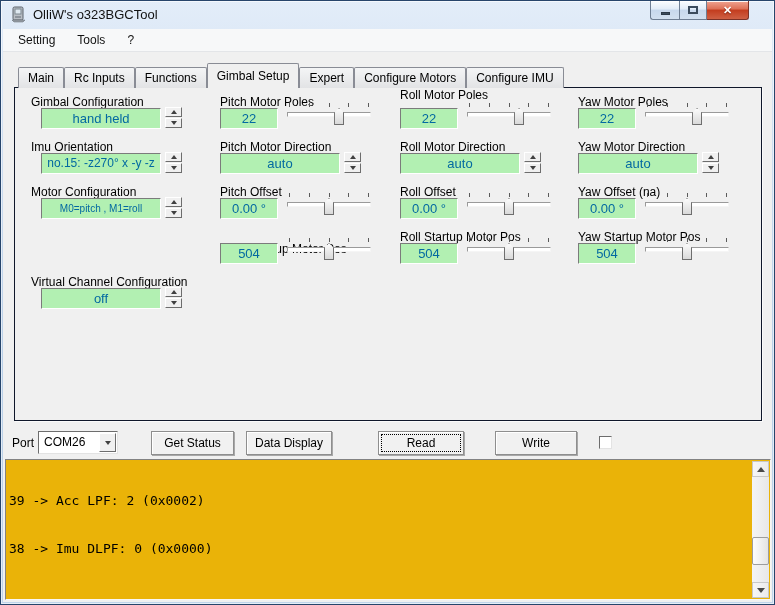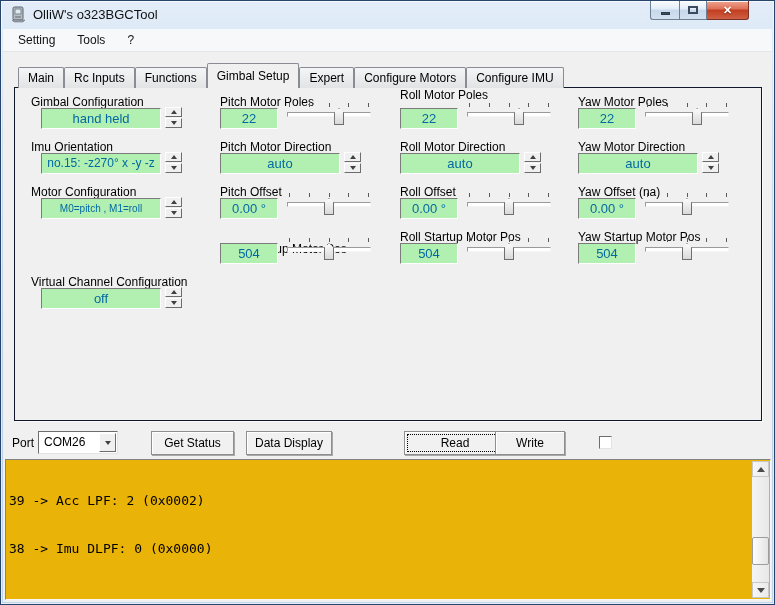--- a/index.html
+++ b/index.html
@@ -385,22 +385,22 @@
 
     <span class="lbl" style="left:9px; top:384px;">Port</span>
     <div class="combo" style="left:35px; top:379px; width:80px;">
       <span>COM26</span>
       <div class="drop">
           <i class="tri-down"></i>
         </div>
     </div>
     <div class="btn" style="left:243px; top:379px; width:86px;">Data Display</div>
     <div class="btn" style="left:148px; top:379px; width:83px;">Get Status</div>
-    <div class="btn default" style="left:375px; top:379px; width:102px;margin-left:26px;">Read</div>
-    <div class="btn" style="left:492px; top:379px; width:70px;">Write</div>
+    <div class="btn default" style="left:375px; top:379px; width:86px;">Read</div>
+    <div class="btn" style="left:492px; top:379px; width:82px;">Write</div>
     <div class="checkbox" style="left:596px; top:384px;"></div>
 
     <div class="console">
       <div class="console-text">
         <div>39 -&gt; Acc LPF: 2 (0x0002)</div>
         <div>38 -&gt; Imu DLPF: 0 (0x0000)</div>
         
         
         
         

